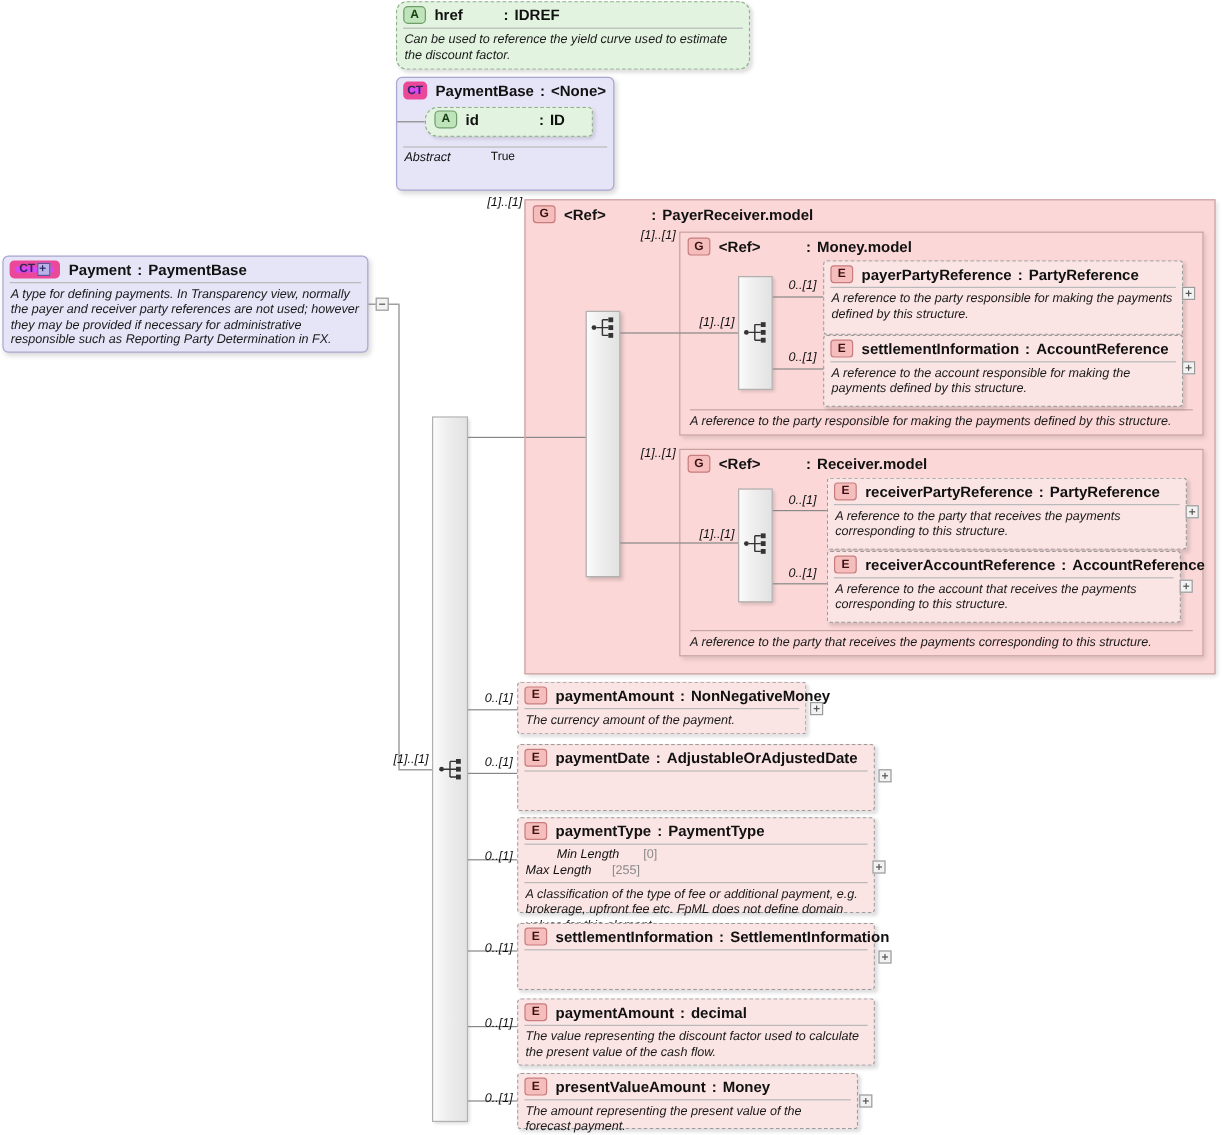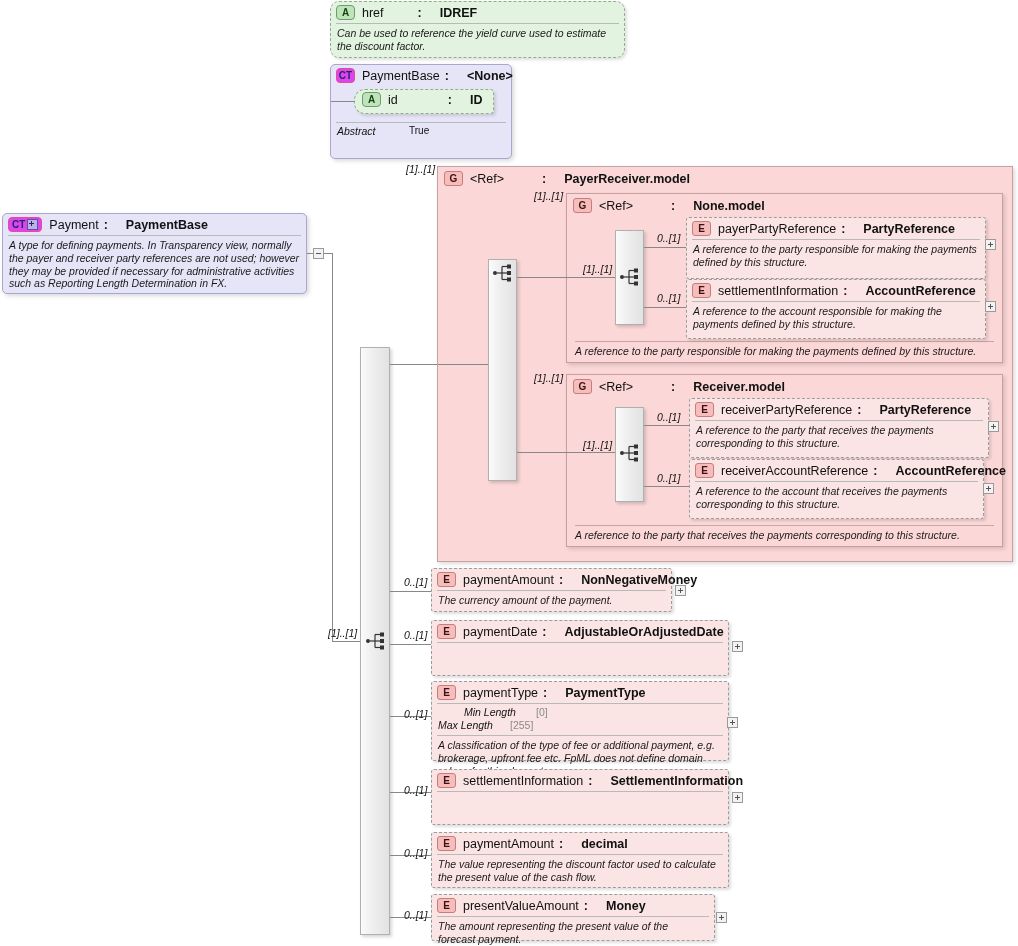--- a/index.html
+++ b/index.html
@@ -79,38 +79,38 @@
   .grp .tag{background:#f6bdbd;border:1px solid #c97c7c;color:#3d1111;}
   .grpdoc{
     position:absolute;left:8px;right:8px;bottom:4px;
     font-style:italic;font-size:10.5px;color:#1a1a1a;line-height:1.22;
     border-top:1px solid #c6a6a6;padding-top:3px;
   }
 
   
   .ct{background:#e6e4f7;border:1px solid #a9a6cf;border-radius:5px;
       box-shadow:2px 2px 4px rgba(0,0,0,.15);}
-  .ct .tag{background:#d946ef;border:1px solid #ec4899;color:#2b2560;border-radius:4px;}
+  .ct .tag{background:#d946ef;border:5px solid #ec4899;color:#2b2560;border-radius:4px;}
 
   
   .at{background:#e2f3e0;border:1px dashed #8fae8c;border-radius:3px;
       box-shadow:2px 2px 3px rgba(0,0,0,.12);}
   .at .tag{background:#bfe3ba;border:1px solid #6d9e68;color:#173f14;border-radius:4px;}
   .at.rounded{border-radius:9px;}
 
   .kvrow{
     display:flex;font-size:10.5px;font-style:italic;color:#111;line-height:1.25;
     padding:0 6px;
   }
   .kvrow .k{width:72px;}
   .kvrow .v{color:#8a8a8a;font-style:normal;}
 
   .namecol{display:flex;gap:0;align-items:center;}
-  .nm{font-weight:normal;text-align:right;}
-  .tp{font-weight:bold;margin-left:13px;}
+  .nm{font-weight:bold;text-align:right;}
+  .tp{font-weight:bold;}
   .colon{padding:0 5px;font-weight:bold;}
 </style>
 </head>
 <body>
 
 <div id="canvas">
 
   <div class="nodebox at rounded abs" style="left:330px;top:1px;width:295px;height:57px;">
     <div class="nodehdr">
       <span class="tag">A</span>
@@ -161,21 +161,21 @@
           <span style="position:absolute;left:3px;top:1px;width:1px;height:5px;background:#2b2560;"></span>
         </span>
       </span>
       <span class="namecol">
         <span class="nm">Payment</span>
         <span class="colon">:</span>
         <span class="tp">PaymentBase</span>
       </span>
     </div>
     <div class="sep"></div>
-    <div class="doc">A type for defining payments. In Transparency view, normally the payer and receiver party references are not used; however they may be provided if necessary for administrative activities such as Reporting Length Determination in FX.</div>
+    <div class="doc">A type for defining payments. In Transparency view, normally the payer and receiver party references are not used; however they may be provided if necessary for administrative responsible such as Reporting Party Determination in FX.</div>
   </div>
 
   <div class="ln lnh" style="left:307px;top:253px;width:7px;"></div>
   <div class="exp" style="left:313px;top:248px;"></div>
   <div class="ln lnh" style="left:324px;top:253px;width:8px;"></div>
 
   <div class="ln lnv" style="left:332px;top:253px;height:388px;"></div>
   <div class="ln lnh" style="left:332px;top:641px;width:28px;"></div>
   <div class="card" style="left:328px;top:627px;">[1]..[1]</div>
 
@@ -225,21 +225,21 @@
 
   <div class="ln lnh" style="left:517px;top:452px;width:49px;"></div>
   <div class="card" style="left:534px;top:372px;">[1]..[1]</div>
 
   <div class="grp abs" style="left:566px;top:193px;width:437px;height:170px;">
     <div class="nodehdr" style="padding:4px 6px 2px 6px;">
       <span class="tag">G</span>
       <span class="namecol">
         <span class="nm">&lt;Ref&gt;</span>
         <span class="colon" style="padding-left:38px;">:</span>
-        <span class="tp">None.model</span>
+        <span class="tp">Money.model</span>
       </span>
     </div>
     <div class="grpdoc">A reference to the party responsible for making the payments defined by this structure.</div>
   </div>
 
   <div class="seqbar" style="left:615px;top:230px;width:29px;height:95px;"></div>
   <svg class="seqicon" style="left:619px;top:267px;" viewBox="0 0 22 20">
     <circle cx="3" cy="10" r="2" fill="#333"></circle>
     <line x1="5" y1="10" x2="10" y2="10" stroke="#333" stroke-width="1.2"></line>
     <line x1="10" y1="3.5" x2="10" y2="16.5" stroke="#333" stroke-width="1.2"></line>

